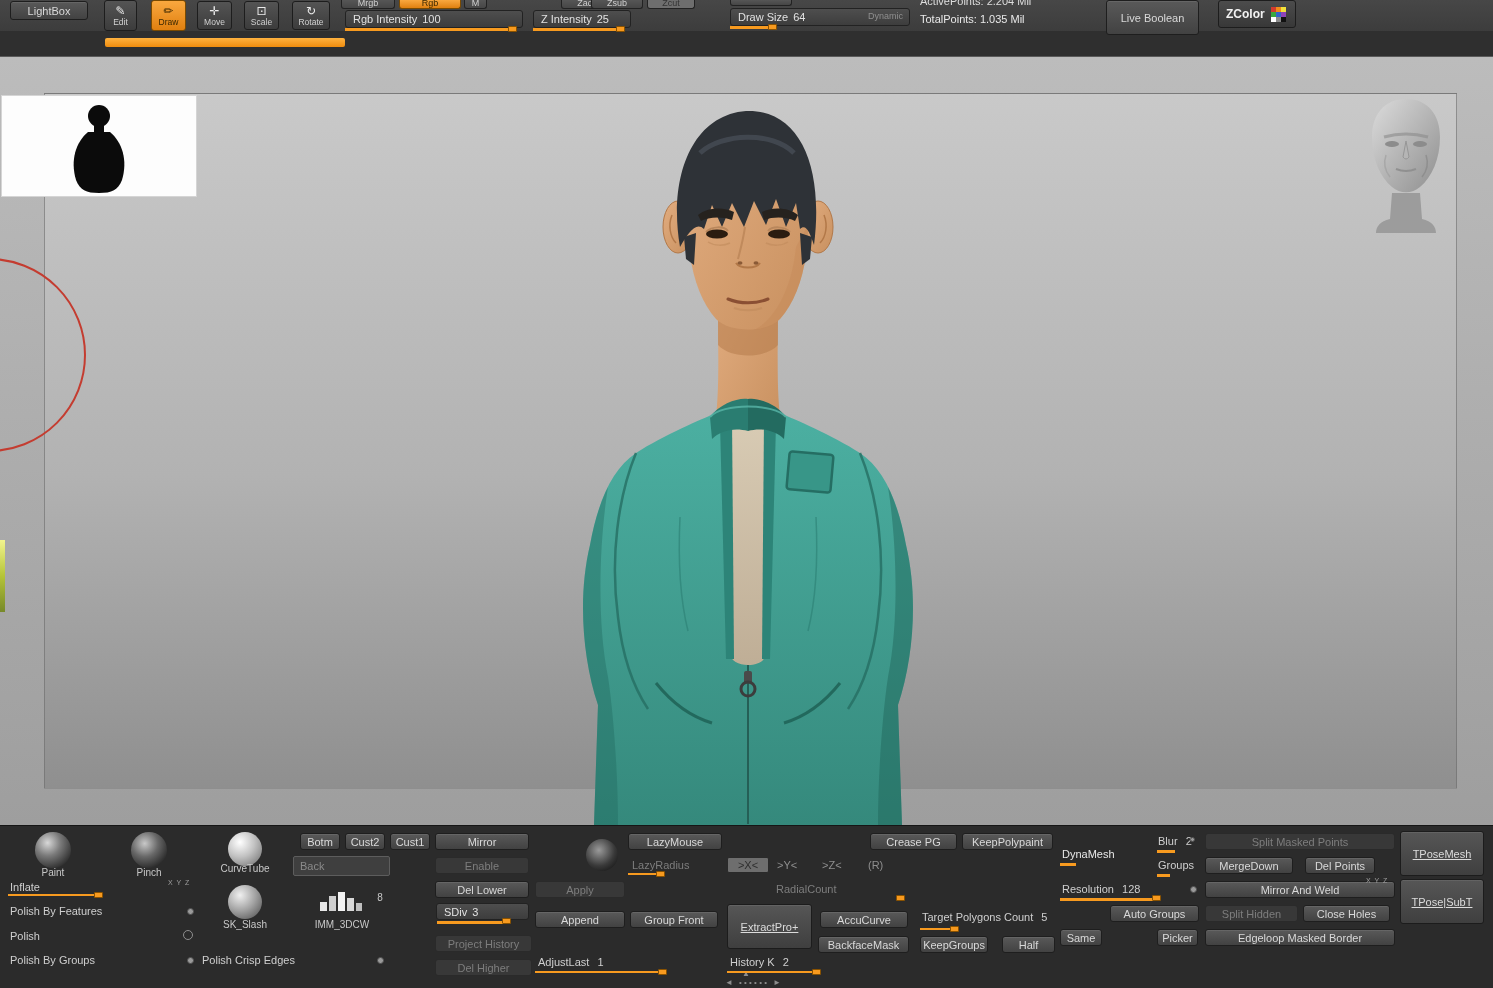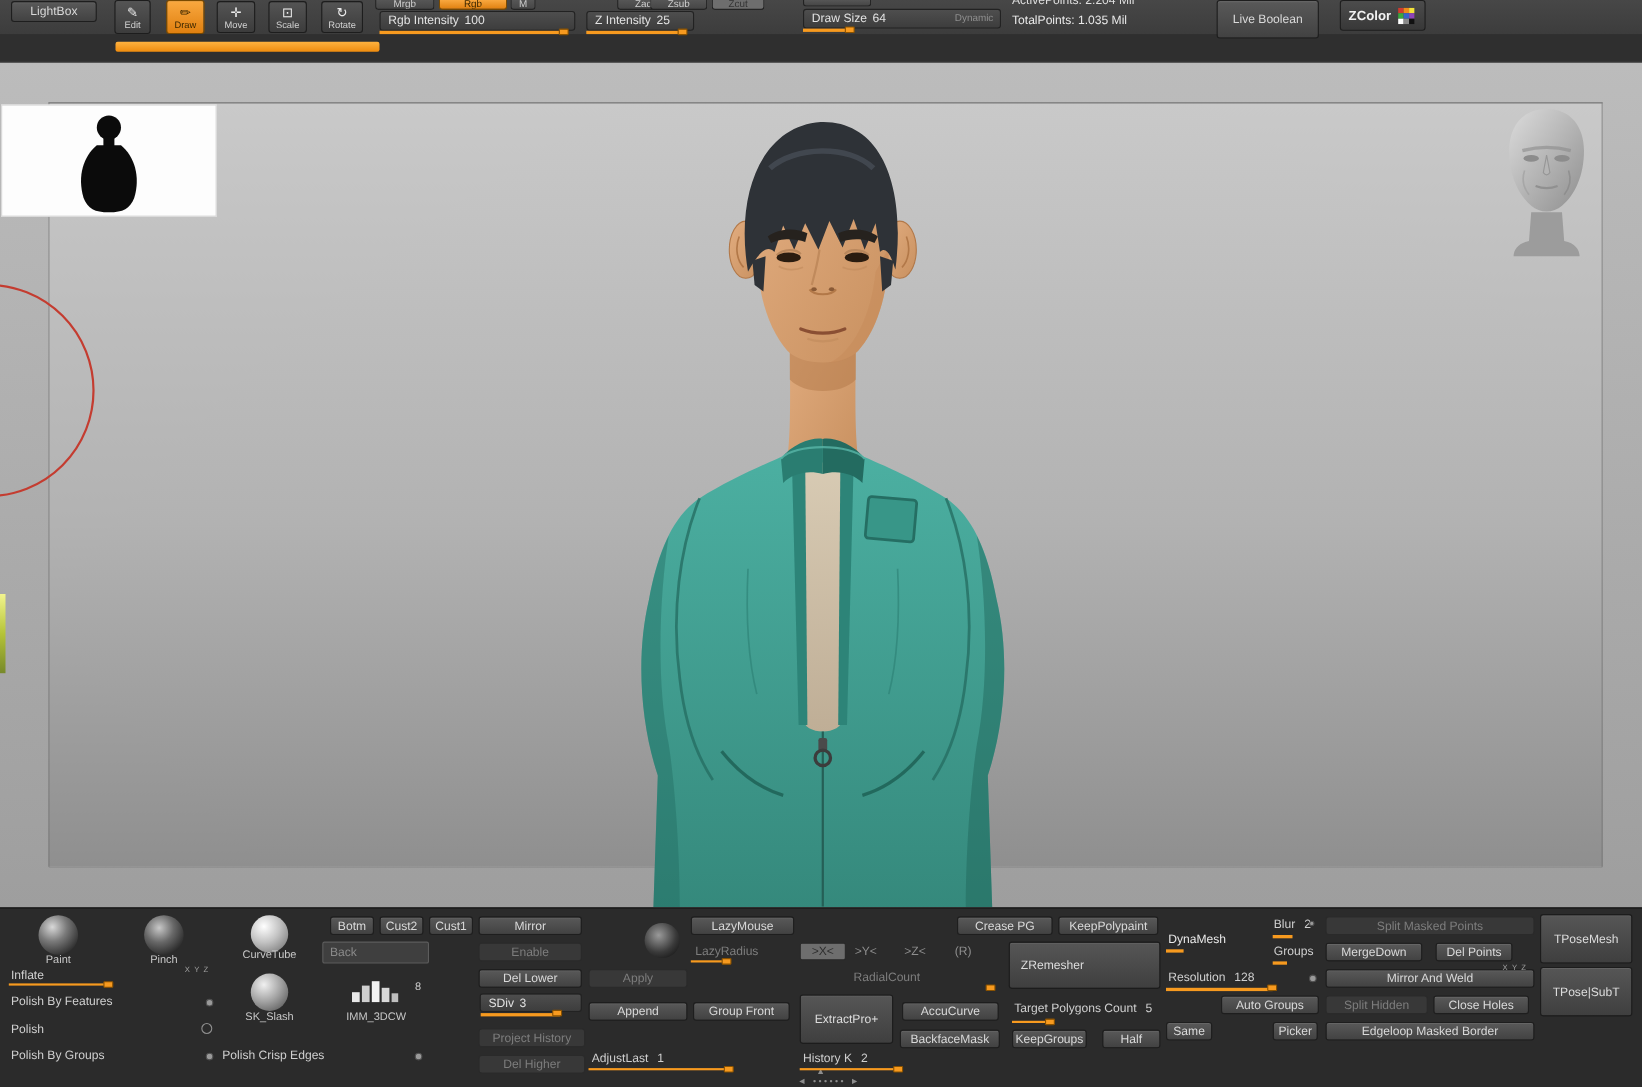--- a/index.html
+++ b/index.html
@@ -79,21 +79,21 @@
   .dot.small{width:5px;height:5px;}
   .dot.hollow{width:10px;height:10px;background:transparent;border:1.5px solid #8e8e8e;}
   .inputbox{position:absolute;background:#3f3f3f;border:1px solid #5d5d5d;border-radius:2px;
        color:#8a8a8a;font-size:11px;display:flex;align-items:center;padding:0 6px;box-sizing:border-box;}
   .sym{position:absolute;color:#8e8e8e;font-size:11px;white-space:nowrap;}
   .sym-active{position:absolute;display:flex;align-items:center;justify-content:center;
        background:#6e6e6e;border:1px solid #2a2a2a;border-radius:2px;color:#2e2e2e;font-size:11px;
        box-sizing:border-box;}
   .tallbtn{position:absolute;display:flex;align-items:center;justify-content:center;
        background:linear-gradient(#565656,#3f3f3f);border:1px solid #1c1c1c;border-radius:3px;
-       color:#dcdcdc;font-size:11px;box-sizing:border-box;box-shadow:inset 0 1px 0 rgba(255,255,255,.08);}
+       color:#dcdcdc;font-size:11px;box-sizing:border-box;box-shadow:inset 0 1px 0 rgba(255,255,255,.08);text-decoration:underline;}
   #divider-ctl{position:absolute;left:683px;top:150px;width:140px;height:12px;display:flex;
        align-items:center;justify-content:center;gap:6px;color:#8d8d8d;font-size:8px;}
   #divider-up{position:absolute;left:742px;top:143px;color:#8d8d8d;font-size:8px;}
 </style>
 </head>
 <body>
 <div id="app">
 
 <div id="topbar">
   <div class="strip"></div>
@@ -371,21 +371,20 @@
     <span>History K</span>
     <span style="margin-left:5px">2</span>
   </div>
   <div class="oline" style="left:727px;top:145px;width:88px;height:2px"></div>
   <div class="nub" style="left:812px;top:143px"></div>
   <div class="btn" style="left:820px;top:85px;width:88px">AccuCurve</div>
   <div class="btn" style="left:818px;top:110px;width:91px">BackfaceMask</div>
 
   <div class="btn" style="left:870px;top:7px;width:87px">Crease PG</div>
   <div class="btn" style="left:962px;top:7px;width:91px">KeepPolypaint</div>
-  <div class="tallbtn" style="left:917px;top:30px;width:138px;height:43px;justify-content:flex-start;padding-left:10px">ZRemesher</div>
   <div class="lbl" style="left:922px;top:85px">
     <span>Target Polygons Count</span>
     <span style="margin-left:5px">5</span>
   </div>
   <div class="oline" style="left:920px;top:102px;width:33px;height:2px"></div>
   <div class="nub" style="left:950px;top:100px"></div>
   <div class="btn" style="left:920px;top:110px;width:68px">KeepGroups</div>
   <div class="btn" style="left:1002px;top:110px;width:53px">Half</div>
   <div class="btn" style="left:1060px;top:103px;width:42px">Same</div>
 

